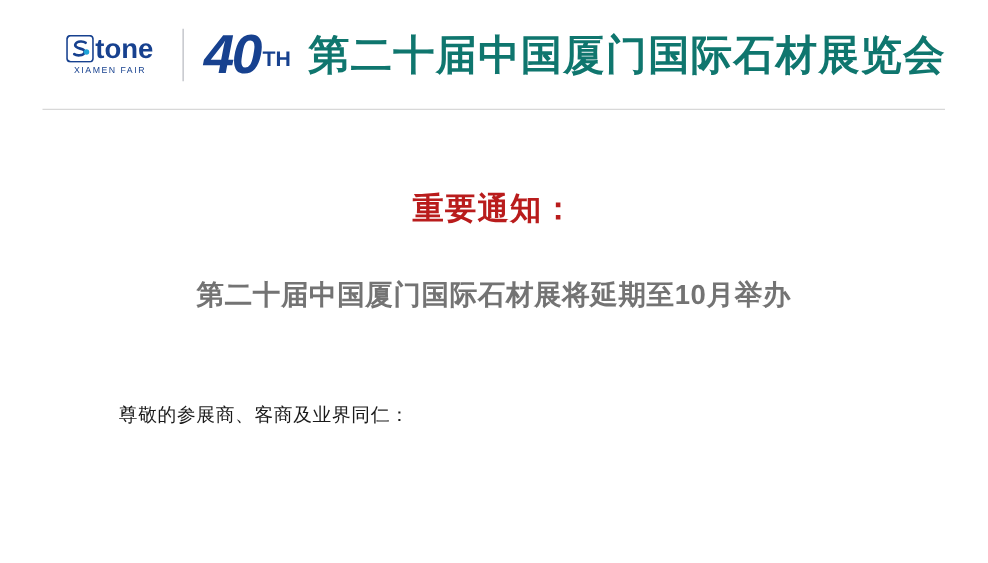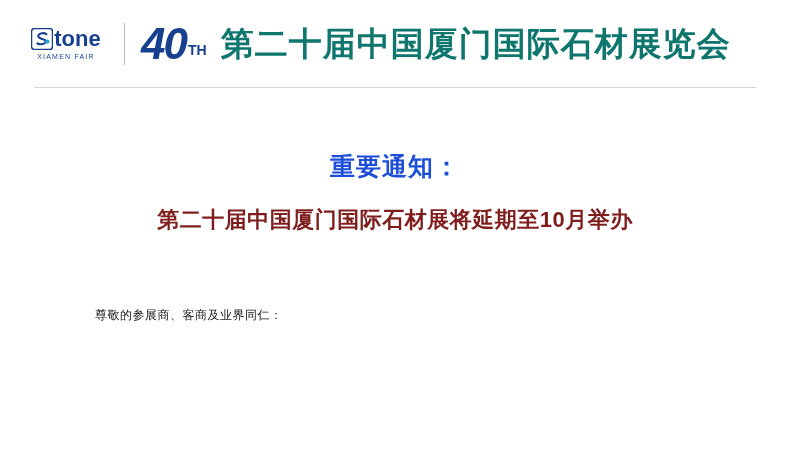--- a/index.html
+++ b/index.html
@@ -21,21 +21,21 @@
     box-sizing: border-box;
   }
 
   
   .header {
     position: relative;
     height: 88px;
     background: #ffffff;
     display: flex;
     align-items: center;
-    padding-left: 20px;
+    padding-left: 42px;
     box-sizing: border-box;
   }
   .header-rule {
     position: absolute;
     left: 34px;
     right: 34px;
     bottom: 0;
     height: 1px;
     background: #d8d8d8;
   }
@@ -93,21 +93,21 @@
     font-family: "Liberation Sans", sans-serif;
     font-weight: bold;
     font-style: italic;
     font-size: 44px;
     line-height: 0.86;
     color: #17418f;
     letter-spacing: -2px;
   }
   .anniv-th {
     font-family: "Liberation Sans", sans-serif;
-    font-size: 14px;
+    font-size: 17px;
     font-weight: bold;
     color: #17418f;
     margin-left: 2px;
     margin-bottom: 5px;
   }
 
   .header-title {
     font-family: "Liberation Sans", sans-serif;
     font-weight: bold;
     font-size: 33px;
@@ -119,36 +119,36 @@
   
   .doc {
     padding: 0 95px;
     box-sizing: border-box;
   }
   .notice-title {
     text-align: center;
     font-family: "Liberation Sans", sans-serif;
     font-weight: bold;
     font-size: 25px;
-    color: #1d4ed8;
+    color: #b91c1c;
     margin-top: 62px;
     letter-spacing: 1px;
   }
   .notice-subtitle {
     text-align: center;
     font-family: "Liberation Sans", sans-serif;
     font-weight: bold;
     font-size: 22px;
-    color: #7f1d1d;
-    margin-top: 22px;
+    color: #737373;
+    margin-top: 38px;
     letter-spacing: 0.5px;
   }
   .salutation {
     font-family: "Liberation Serif", serif;
-    font-size: 12px;
+    font-size: 15px;
     color: #1a1a1a;
     margin-top: 72px;
     letter-spacing: 0.5px;
   }
   .body-para {
     font-family: "Liberation Serif", serif;
     font-size: 15px;
     color: #1a1a1a;
     line-height: 2.05;
     margin-top: 16px;

